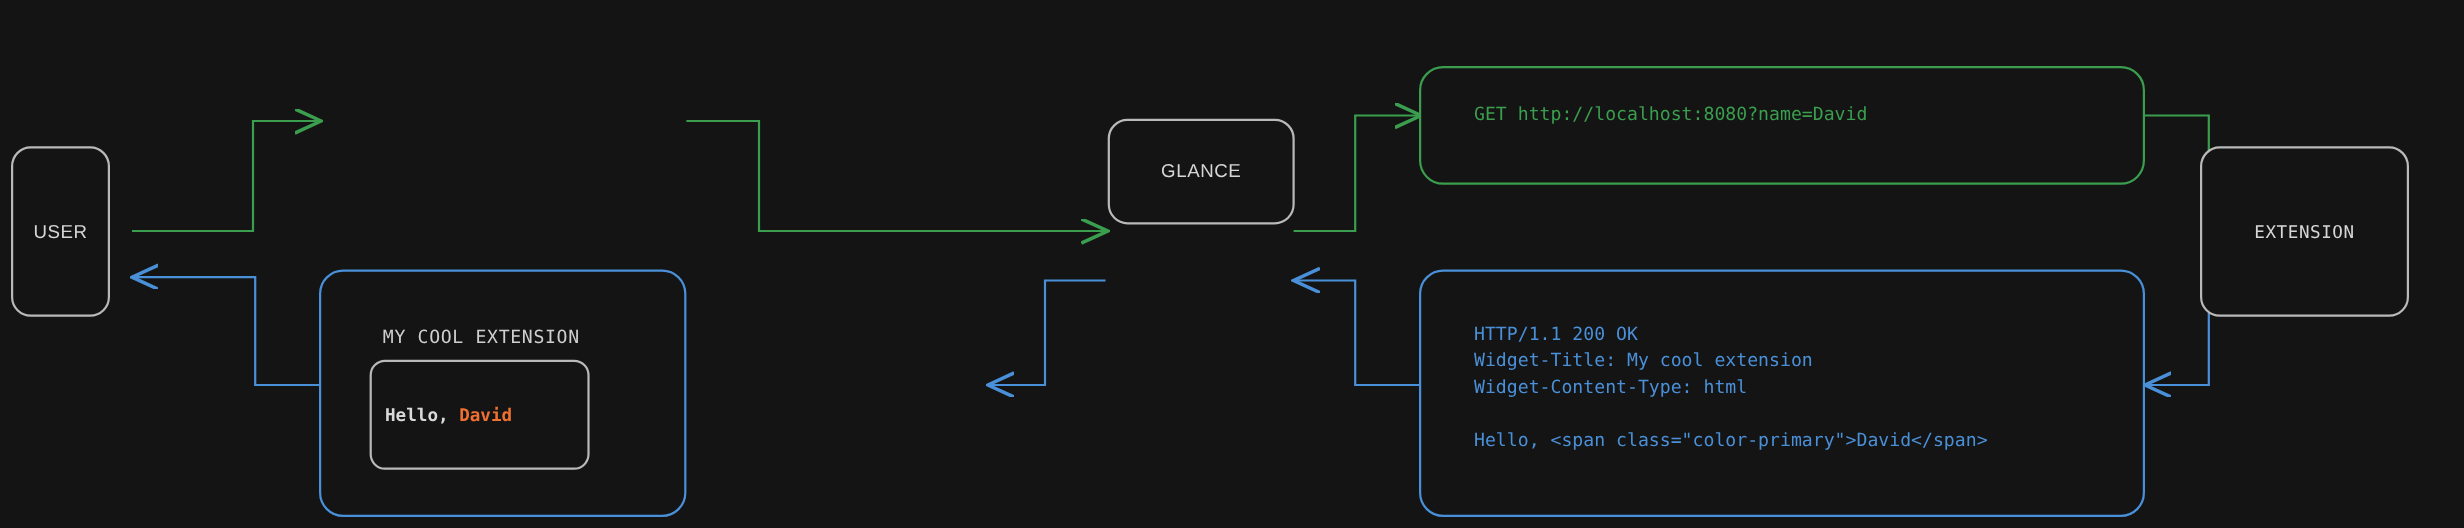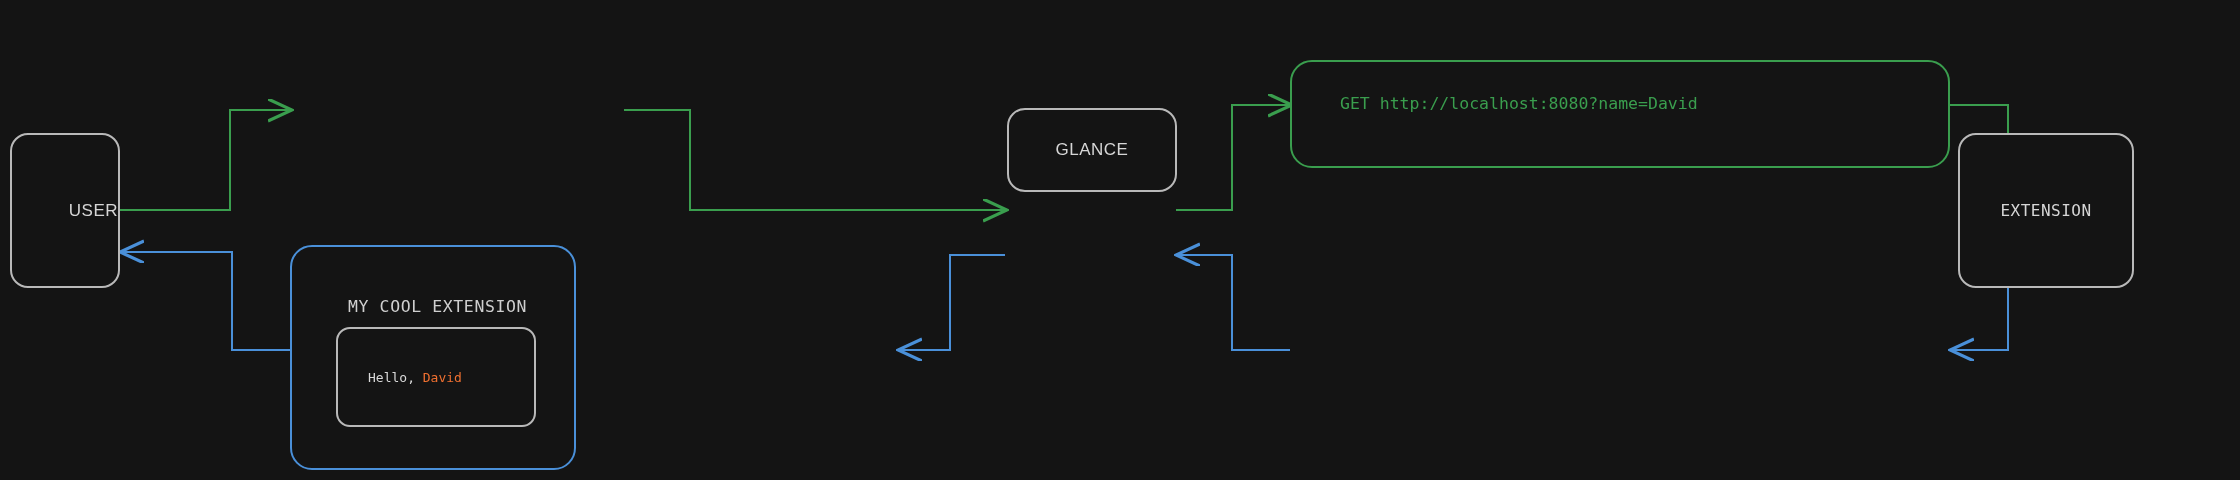--- a/index.html
+++ b/index.html
@@ -64,23 +64,24 @@
     position: absolute;
     border: 2px solid #b9b9b9;
     border-radius: 14px;
     background: #141414;
     box-sizing: border-box;
     display: flex;
     align-items: center;
   }
   .widget-body {
     font-family: "DejaVu Sans Mono", monospace;
-    font-size: 13px;
+    font-size: 16px;
     color: #d9d9d9;
-    padding-left: 30px;
+    padding-left: 12px;
+    font-weight: bold;
   }
   .accent-name { color: #f07030; }
   svg.wires {
     position: absolute;
     left: 0; top: 0;
     width: 2240px;
     height: 480px;
     pointer-events: none;
   }
 </style>
@@ -125,40 +126,47 @@
 
     <g>
       <path d="M1005,255 L950,255 L950,350 L900,350" fill="none" stroke="#4a90d9" stroke-width="2" marker-end="url(#arrow-blue)"></path>
     </g>
 
     <g>
       <path d="M290,350 L232,350 L232,252 L122,252" fill="none" stroke="#4a90d9" stroke-width="2" marker-end="url(#arrow-blue)"></path>
     </g>
   </svg>
 
-  <div class="node" style="left:10px; top:133px; width:110px; height:155px;justify-content:flex-end;">
+  <div class="node" style="left:10px; top:133px; width:90px; height:155px;">
     <span class="node-label-sans">USER</span>
   </div>
 
-  <div class="node" style="left:1007px; top:108px; width:170px; height:84px;justify-content:center;">
+  <div class="node" style="left:1007px; top:108px; width:170px; height:96px;justify-content:center;">
     <span class="node-label-sans">GLANCE</span>
   </div>
 
-  <div class="node" style="left:1958px; top:133px; width:176px; height:155px;">
+  <div class="node" style="left:2000px; top:133px; width:190px; height:155px;">
     <span class="node-label-mono">EXTENSION</span>
   </div>
 
 
-  <div class="msgbox blue" style="left:290px; top:245px; width:286px; height:225px;">
+  <div class="msgbox blue" style="left:290px; top:245px; width:334px; height:225px;">
     <div class="widget-title" style="position:absolute; left:56px; top:50px;">MY COOL EXTENSION</div>
     <div class="widget-card" style="left:44px; top:80px; width:200px; height:100px;">
       <div class="widget-body">
         <span>Hello, </span><span class="accent-name">David</span>
       </div>
     </div>
   </div>
 
   <div class="msgbox" style="left:1290px; top:60px; width:660px; height:108px;">
     <pre class="code" style="position:absolute; left:48px; top:30px;">GET http://localhost:8080?name=David</pre>
   </div>
 
+  <div class="msgbox blue" style="left:1290px; top:245px; width:660px; height:225px;">
+    <pre class="code blue" style="position:absolute; left:48px; top:45px;">HTTP/1.1 200 OK
+Widget-Title: My cool extension
+Widget-Content-Type: html
+
+Hello, &lt;span class="color-primary"&gt;David&lt;/span&gt;</pre>
+  </div>
 
 </div>
 
 </body></html>

